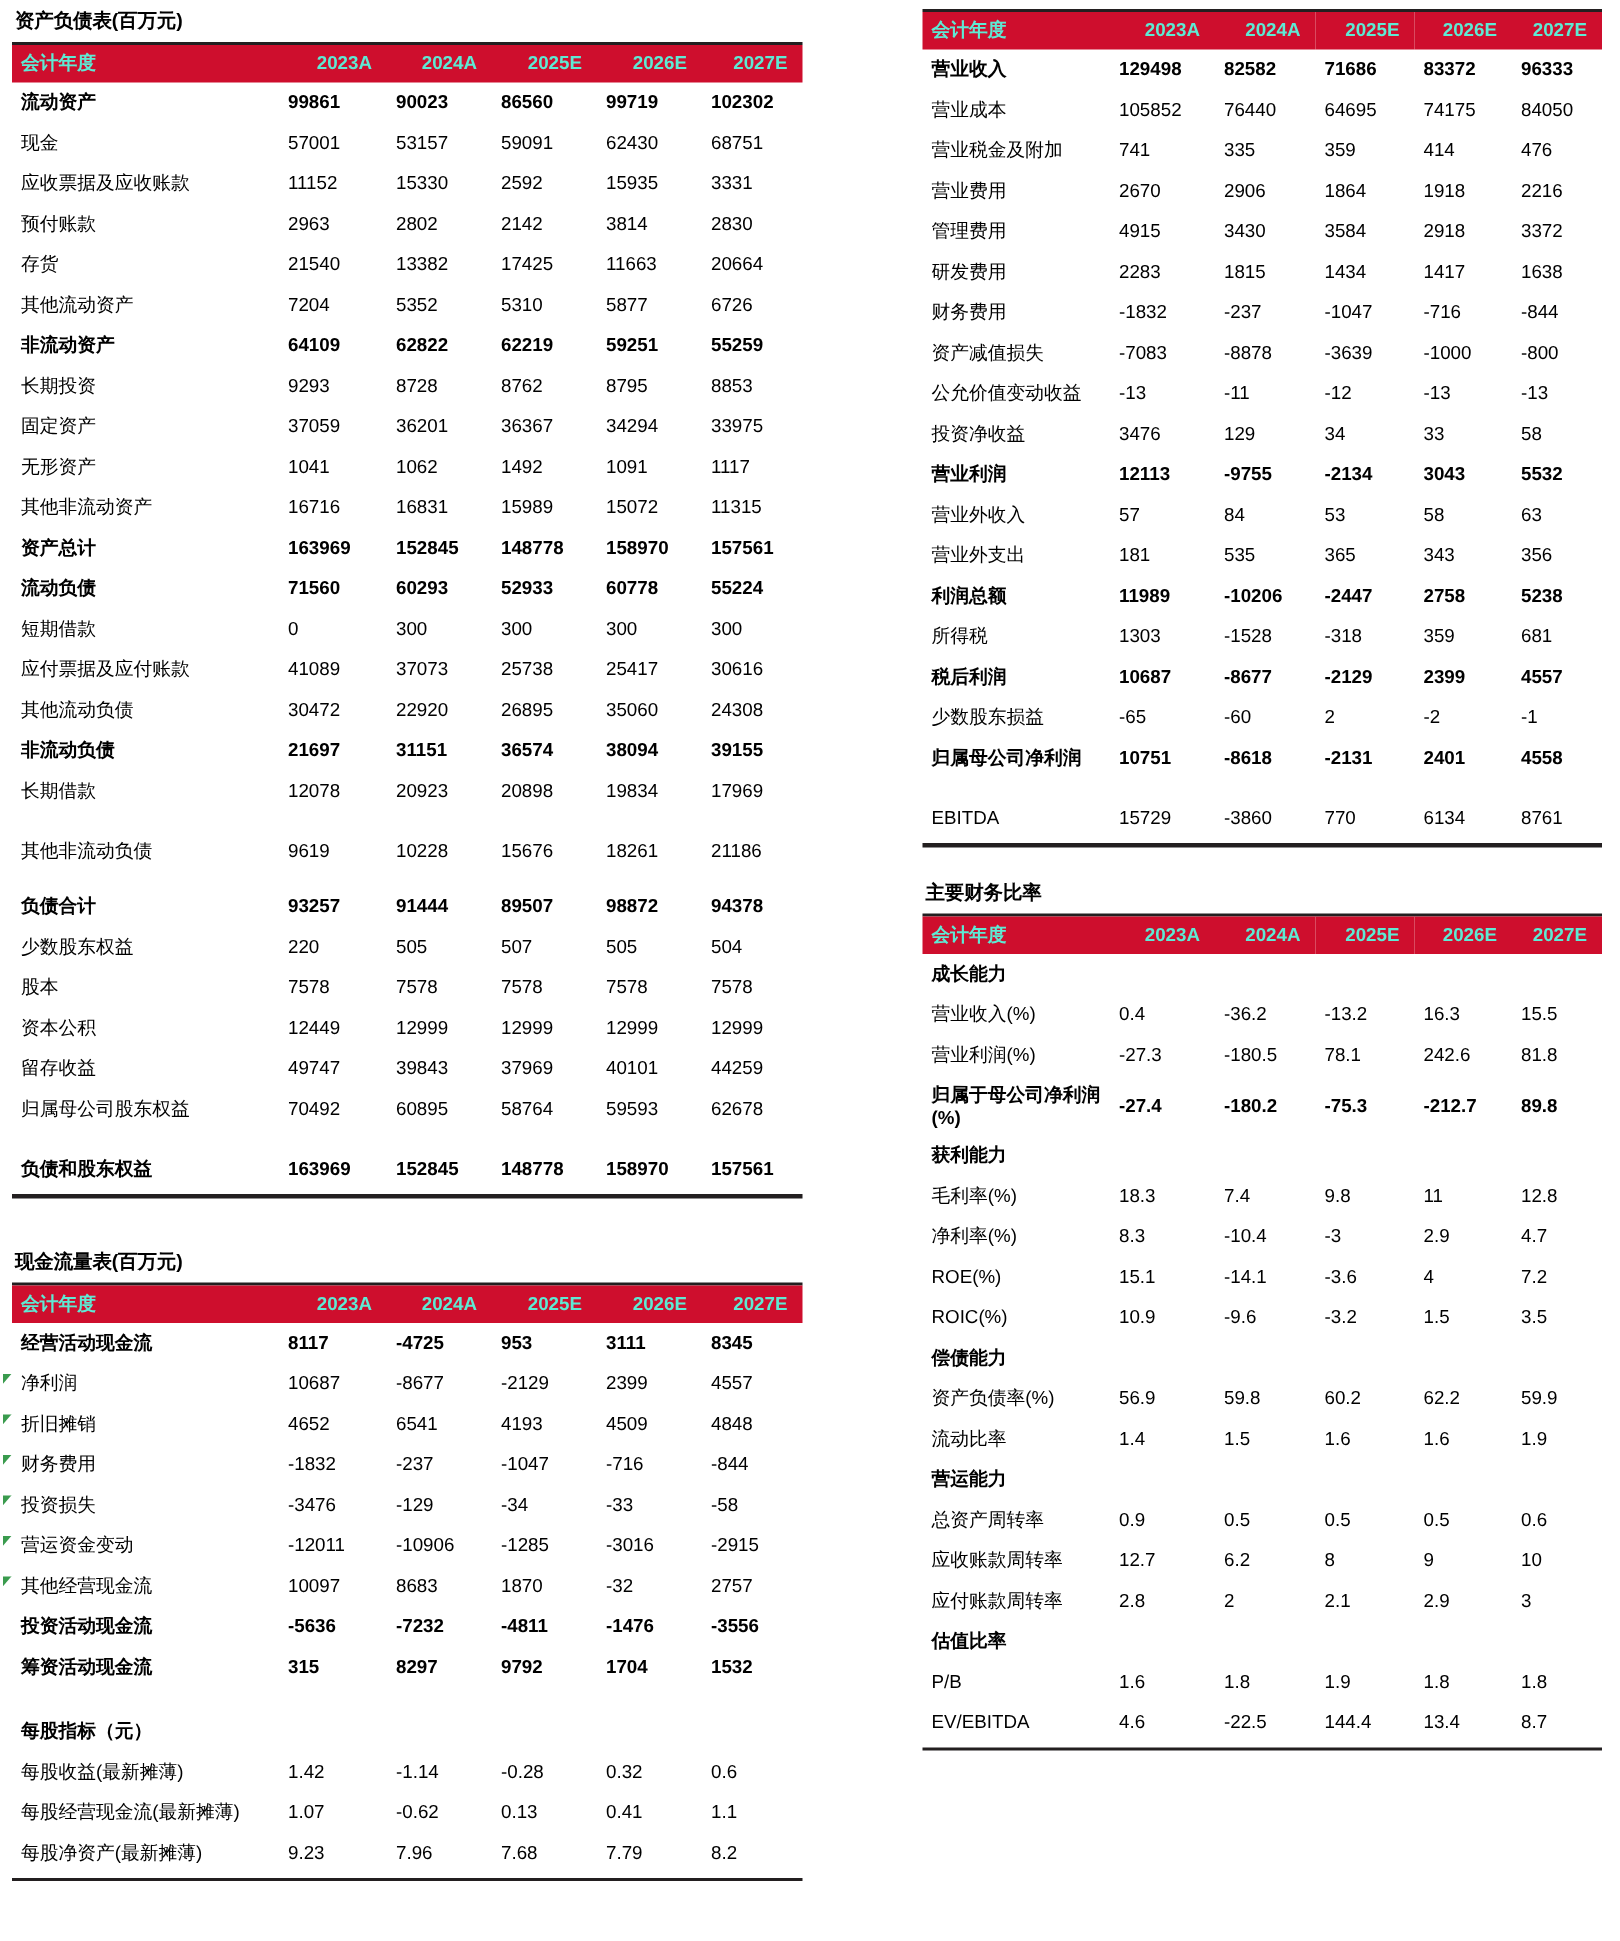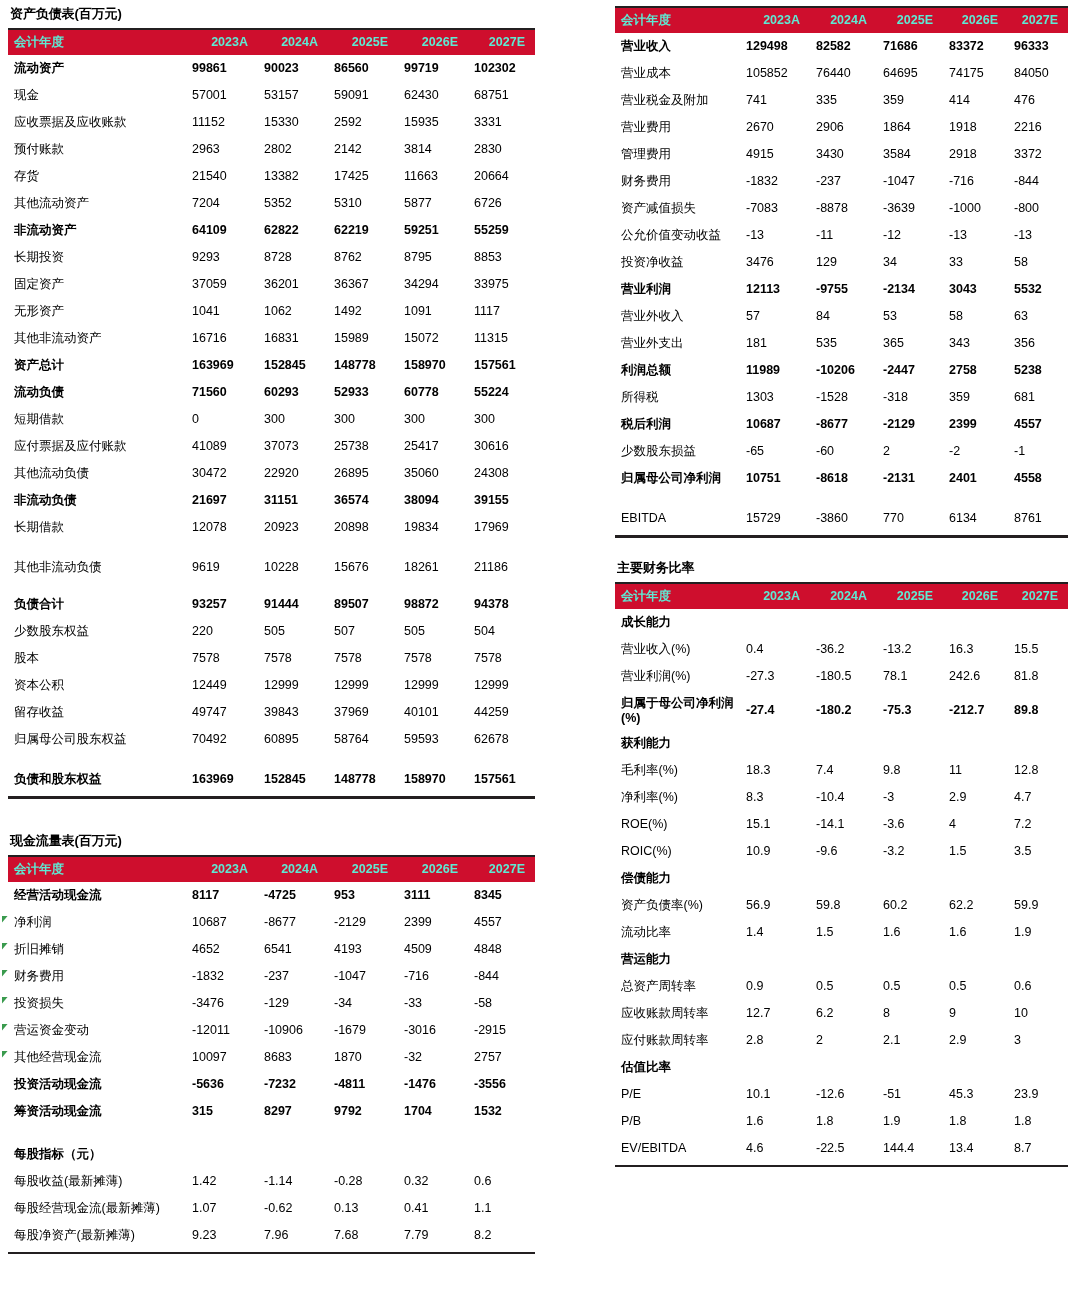--- a/index.html
+++ b/index.html
@@ -437,21 +437,21 @@
               <td class="num">-3476</td>
               <td class="num">-129</td>
               <td class="num">-34</td>
               <td class="num">-33</td>
               <td class="num">-58</td>
             </tr>
             <tr>
               <td class="lbl ind flag">营运资金变动</td>
               <td class="num">-12011</td>
               <td class="num">-10906</td>
-              <td class="num">-1679</td>
+              <td class="num">-1285</td>
               <td class="num">-3016</td>
               <td class="num">-2915</td>
             </tr>
             <tr>
               <td class="lbl ind flag">其他经营现金流</td>
               <td class="num">10097</td>
               <td class="num">8683</td>
               <td class="num">1870</td>
               <td class="num">-32</td>
               <td class="num">2757</td>
@@ -574,20 +574,28 @@
               <td class="num">1918</td>
               <td class="num">2216</td>
             </tr>
             <tr>
               <td class="lbl">管理费用</td>
               <td class="num">4915</td>
               <td class="num">3430</td>
               <td class="num">3584</td>
               <td class="num">2918</td>
               <td class="num">3372</td>
+            </tr>
+            <tr>
+              <td class="lbl">研发费用</td>
+              <td class="num">2283</td>
+              <td class="num">1815</td>
+              <td class="num">1434</td>
+              <td class="num">1417</td>
+              <td class="num">1638</td>
             </tr>
             <tr>
               <td class="lbl">财务费用</td>
               <td class="num">-1832</td>
               <td class="num">-237</td>
               <td class="num">-1047</td>
               <td class="num">-716</td>
               <td class="num">-844</td>
             </tr>
             <tr>
@@ -848,28 +856,20 @@
             </tr>
             <tr class="sec">
               <td class="lbl">估值比率</td>
               <td class="num"></td>
               <td class="num"></td>
               <td class="num"></td>
               <td class="num"></td>
               <td class="num"></td>
             </tr>
             <tr>
-              <td class="lbl">P/E</td>
-              <td class="num">10.1</td>
-              <td class="num">-12.6</td>
-              <td class="num">-51</td>
-              <td class="num">45.3</td>
-              <td class="num">23.9</td>
-            </tr>
-            <tr>
               <td class="lbl">P/B</td>
               <td class="num">1.6</td>
               <td class="num">1.8</td>
               <td class="num">1.9</td>
               <td class="num">1.8</td>
               <td class="num">1.8</td>
             </tr>
             <tr>
               <td class="lbl">EV/EBITDA</td>
               <td class="num">4.6</td>

